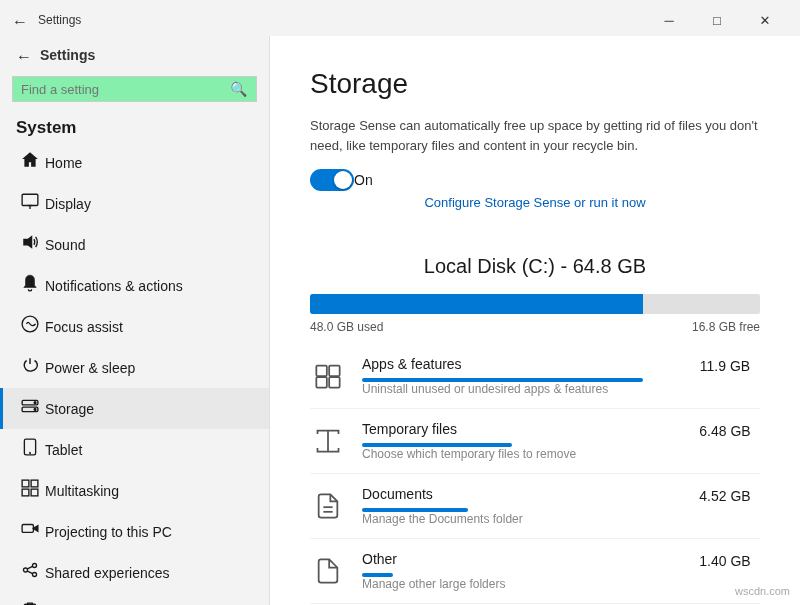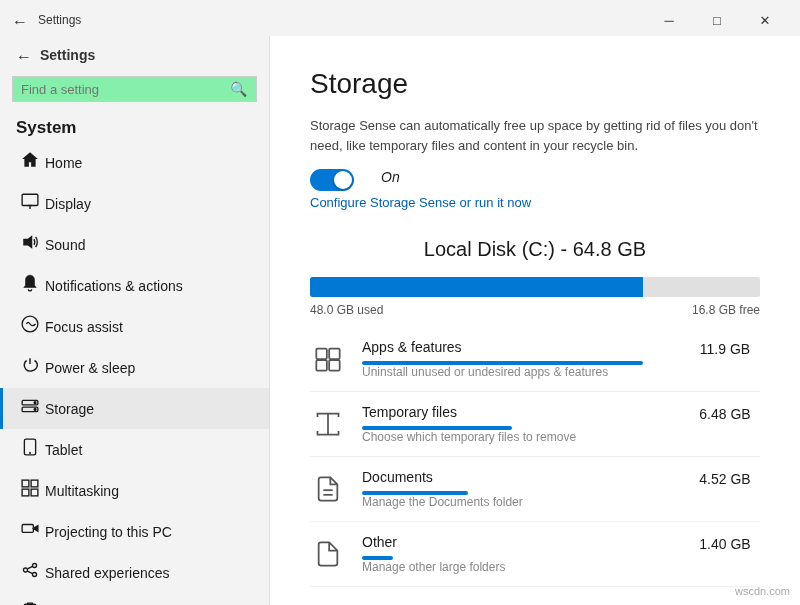--- a/index.html
+++ b/index.html
@@ -64,32 +64,32 @@
     .sidebar-icon { font-size: 17px; min-width: 22px; text-align: center; color: #1a1a1a; }
 
     
     .main {
       flex: 1; background: white;
       overflow-y: auto;
       padding: 32px 40px 24px 40px;
     }
     .page-title { font-size: 28px; font-weight: 300; color: #1a1a1a; margin-bottom: 16px; }
     .description { font-size: 13px; color: #444; margin-bottom: 14px; line-height: 1.5; max-width: 520px; }
-    .toggle-row { display: flex; gap: 27px; margin-bottom: 4px; font-style: italic; }
+    .toggle-row { display: flex; align-items: center; gap: 0; margin-bottom: 4px; }
     .toggle-switch {
       width: 44px; height: 22px; background: #0078d4; border-radius: 11px;
       position: relative; cursor: pointer;
     }
     .toggle-knob {
       width: 18px; height: 18px; background: white; border-radius: 50%;
       position: absolute; top: 2px; right: 2px;
       box-shadow: 0 1px 3px rgba(0,0,0,0.3);
     }
     .toggle-label { font-size: 14px; color: #1a1a1a; }
-    .configure-link { font-size: 13px; color: #005fb8; cursor: pointer; margin-bottom: 28px; }
+    .configure-link { font-size: 13px; color: #005fb8; cursor: pointer; margin-bottom: 45px; text-align: center; }
 
     .disk-section { margin-bottom: 24px; }
     .disk-title { font-size: 20px; font-weight: 400; color: #1a1a1a; margin-bottom: 16px; text-align: center; }
     .disk-bar-container {
       width: 100%; height: 20px; background: #e0e0e0; border-radius: 2px; margin-bottom: 6px;
       overflow: hidden;
     }
     .disk-bar-used { height: 100%; background: #0078d4; border-radius: 2px 0 0 2px; }
     .disk-bar-labels { display: flex; justify-content: space-between; font-size: 12px; color: #555; margin-bottom: 10px; }
     .disk-description { font-size: 13px; color: #444; margin-bottom: 18px; }

